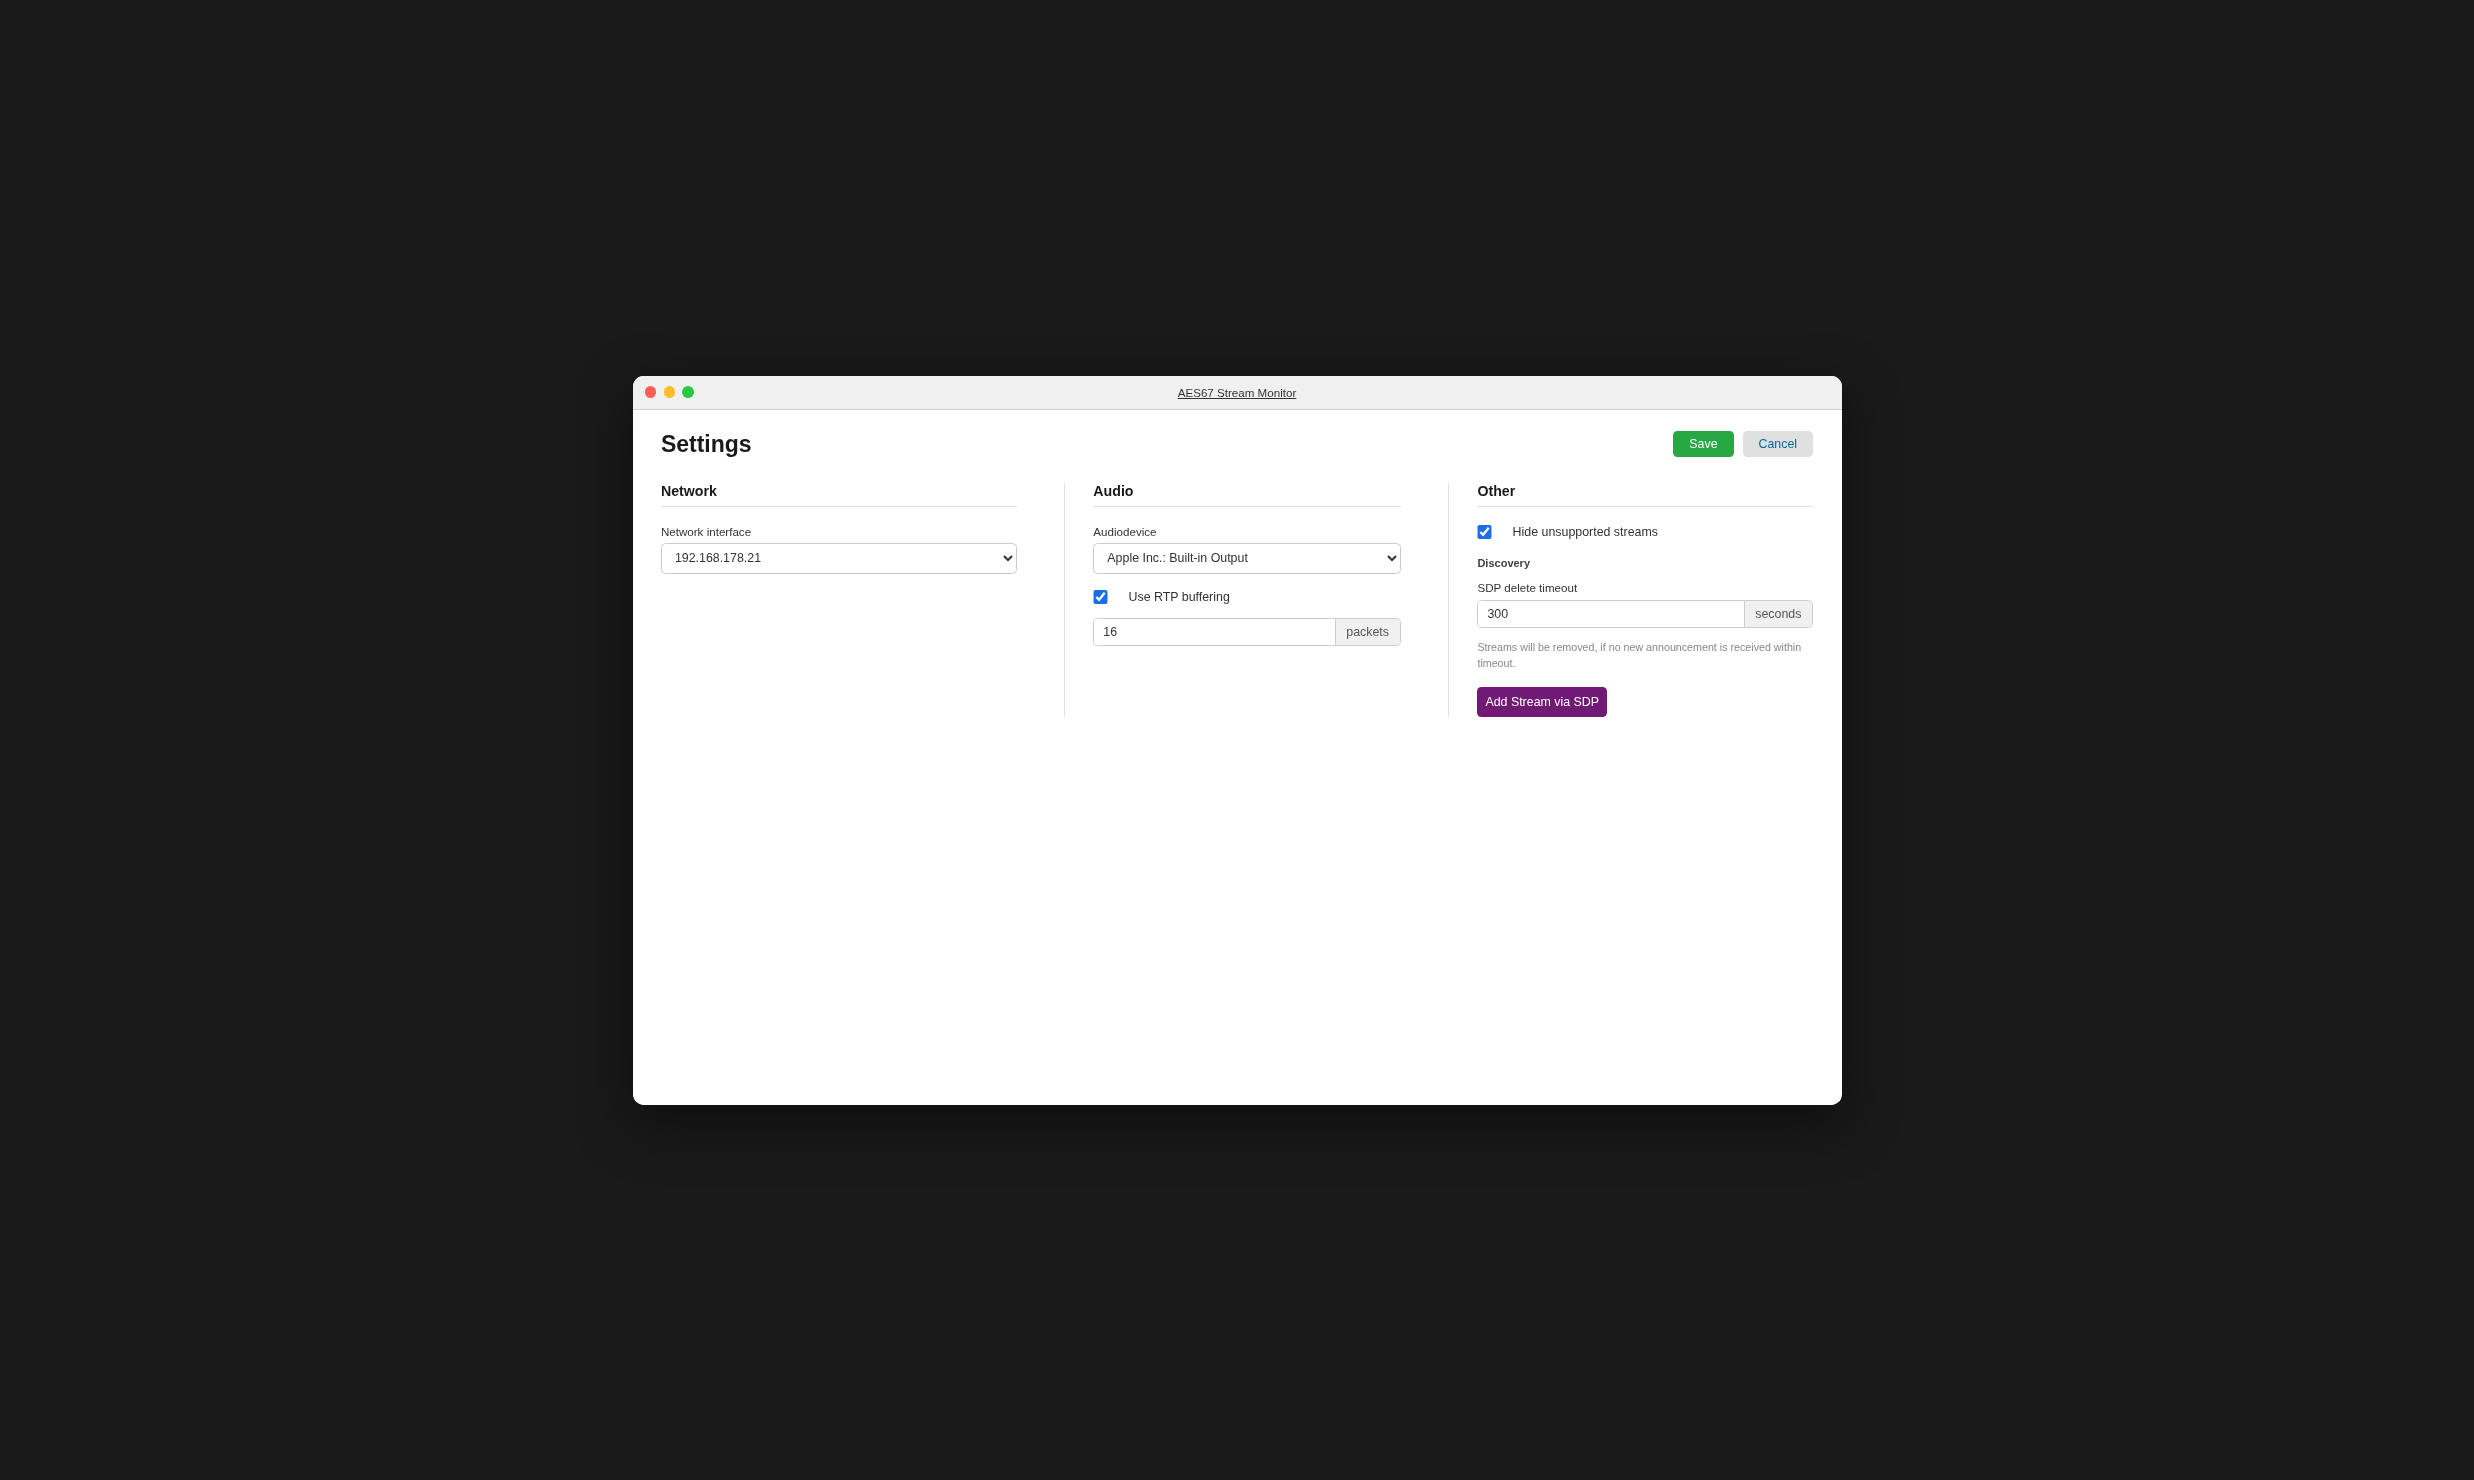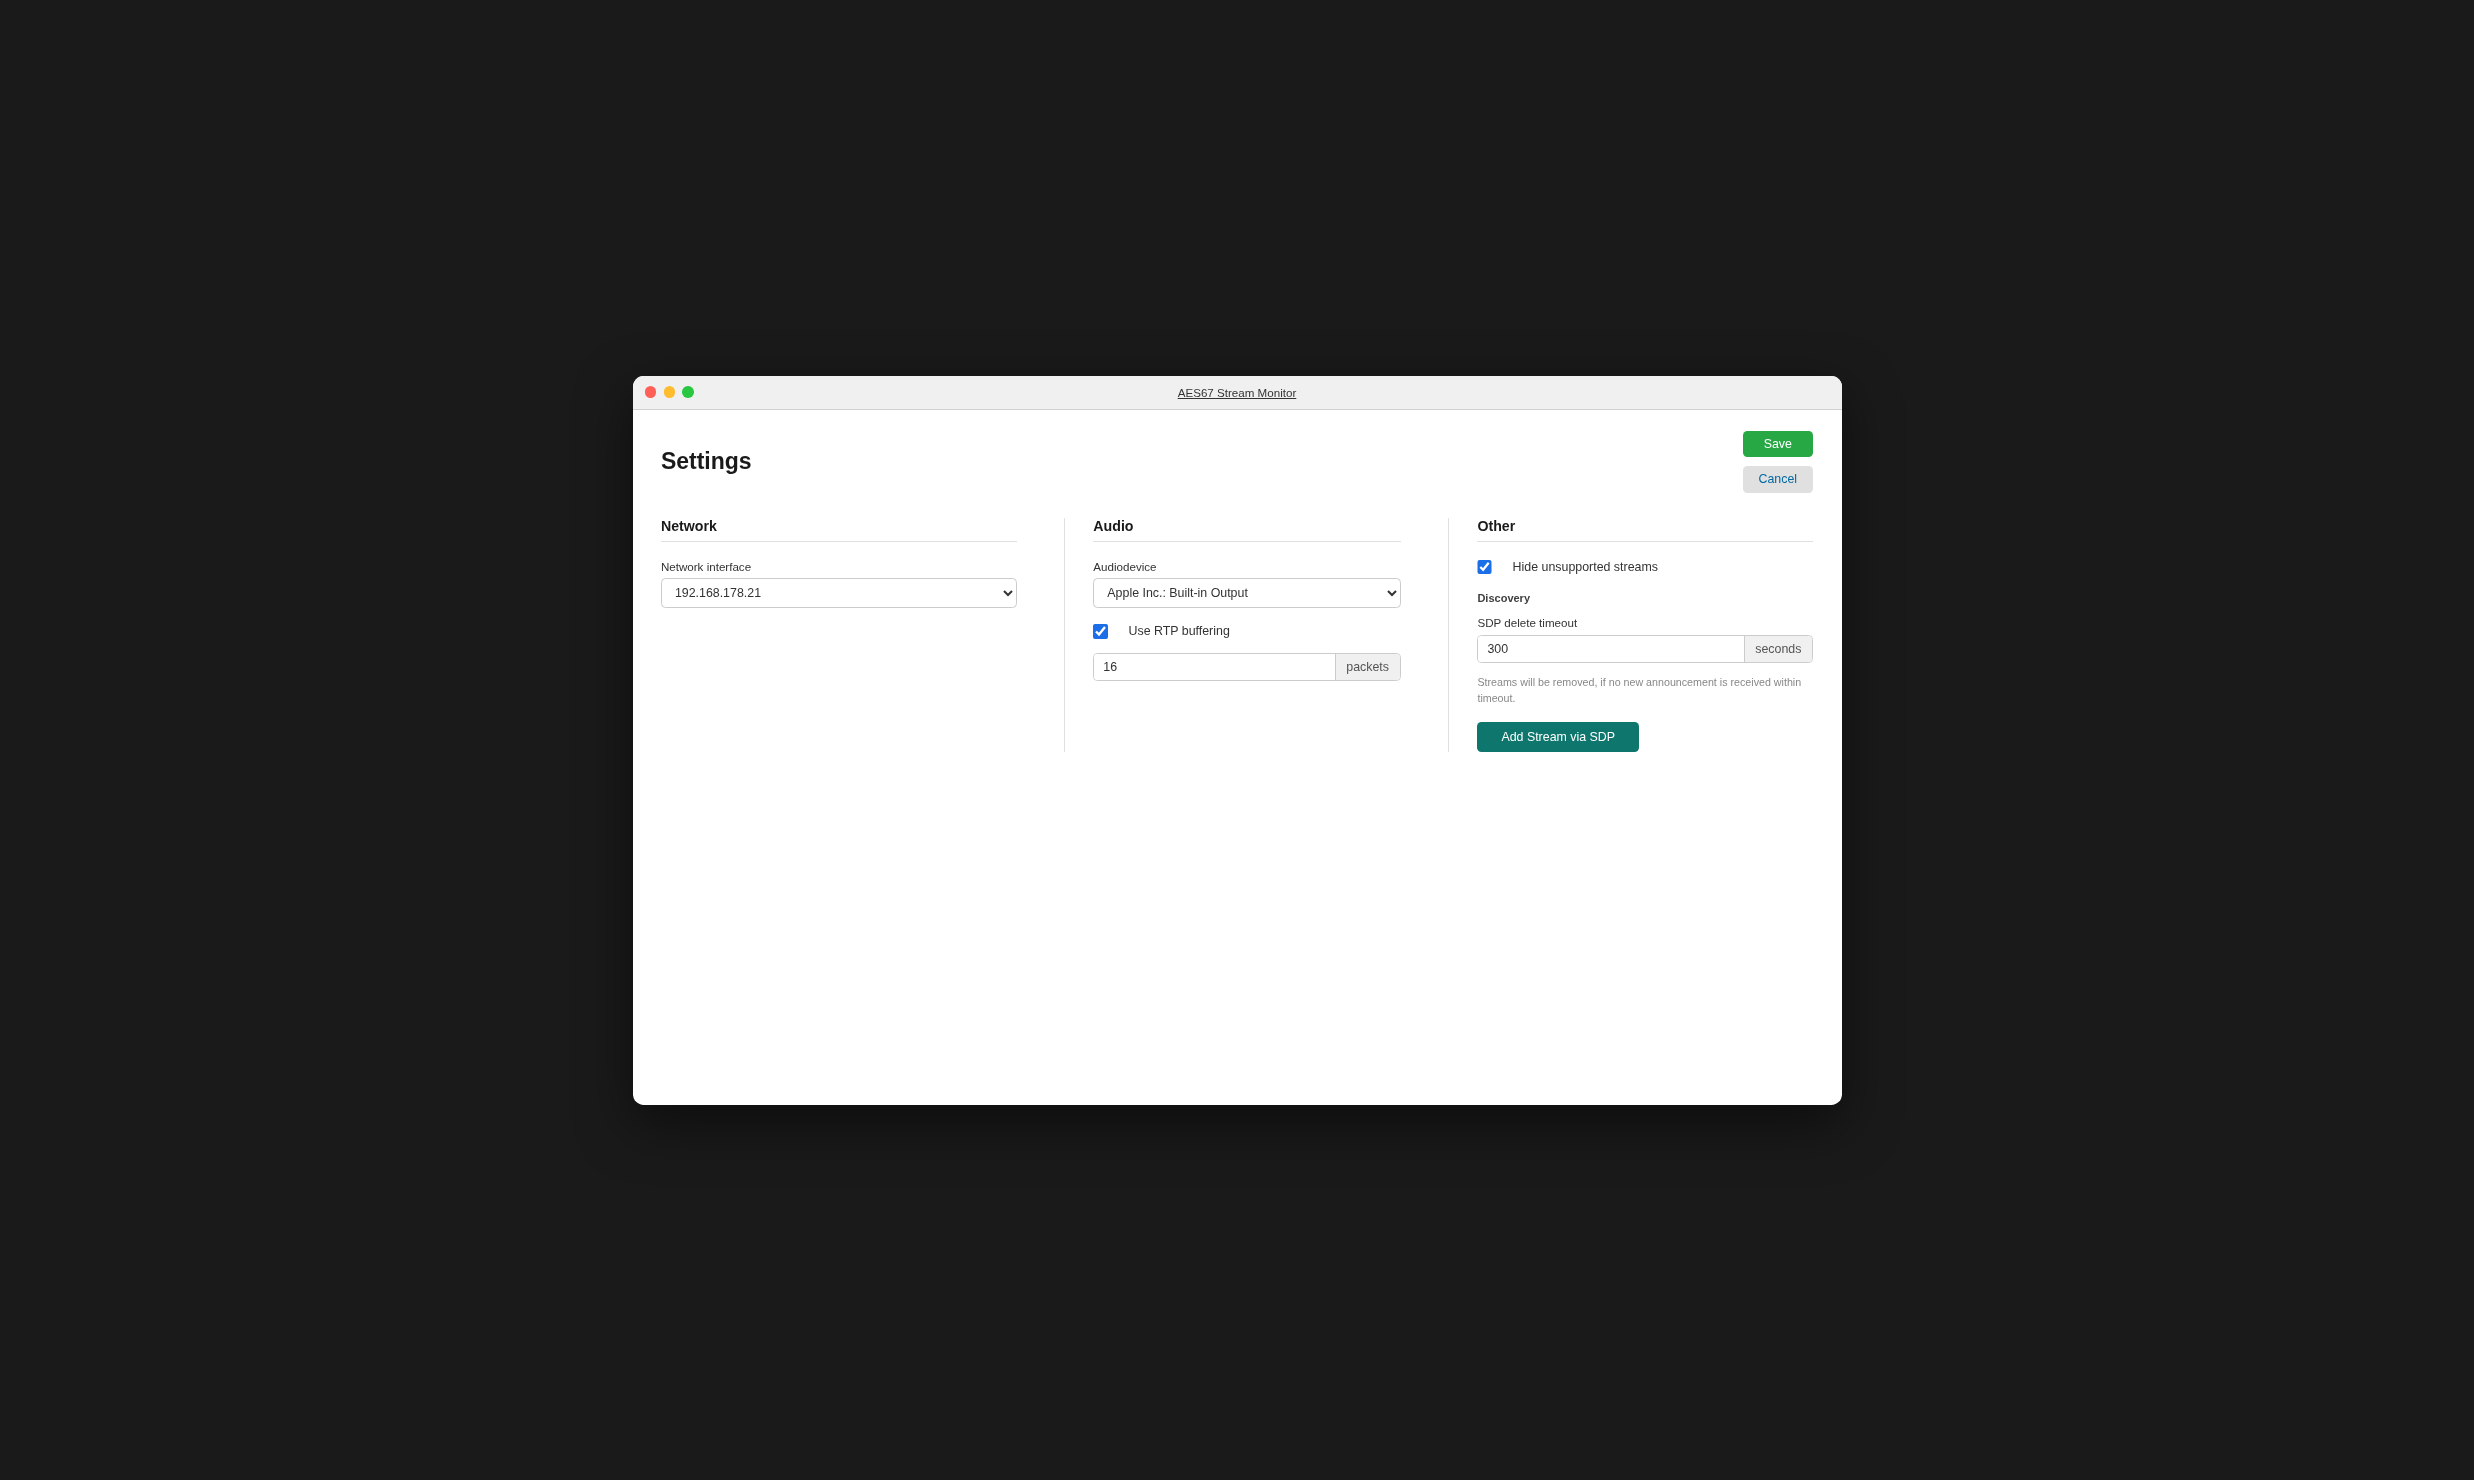--- a/index.html
+++ b/index.html
@@ -79,21 +79,20 @@
 
     .page-title {
       font-size: 23px;
       font-weight: 600;
       color: #1a1a1a;
     }
 
     .header-buttons {
       display: flex;
       gap: 9px;
-      flex-direction: column;
     }
 
     .btn-save {
       background: #28a745;
       color: white;
       border: none;
       border-radius: 4.4px;
       padding: 6.2px 16px;
       font-size: 12.4px;
       cursor: pointer;
@@ -217,25 +216,25 @@
     }
 
     .helper-text {
       font-size: 10.7px;
       color: #888;
       line-height: 1.5;
       margin-bottom: 16px;
     }
 
     .btn-add-stream {
-      background: #0f766e;
+      background: #701a75;
       color: white;
       border: none;
       border-radius: 4.4px;
-      padding: 8px 24px;
+      padding: 8px 8px;
       font-size: 12.4px;
       cursor: pointer;
       font-weight: 500;
     }
   </style>
 </head>
 <body>
 
 <div class="window">
 

